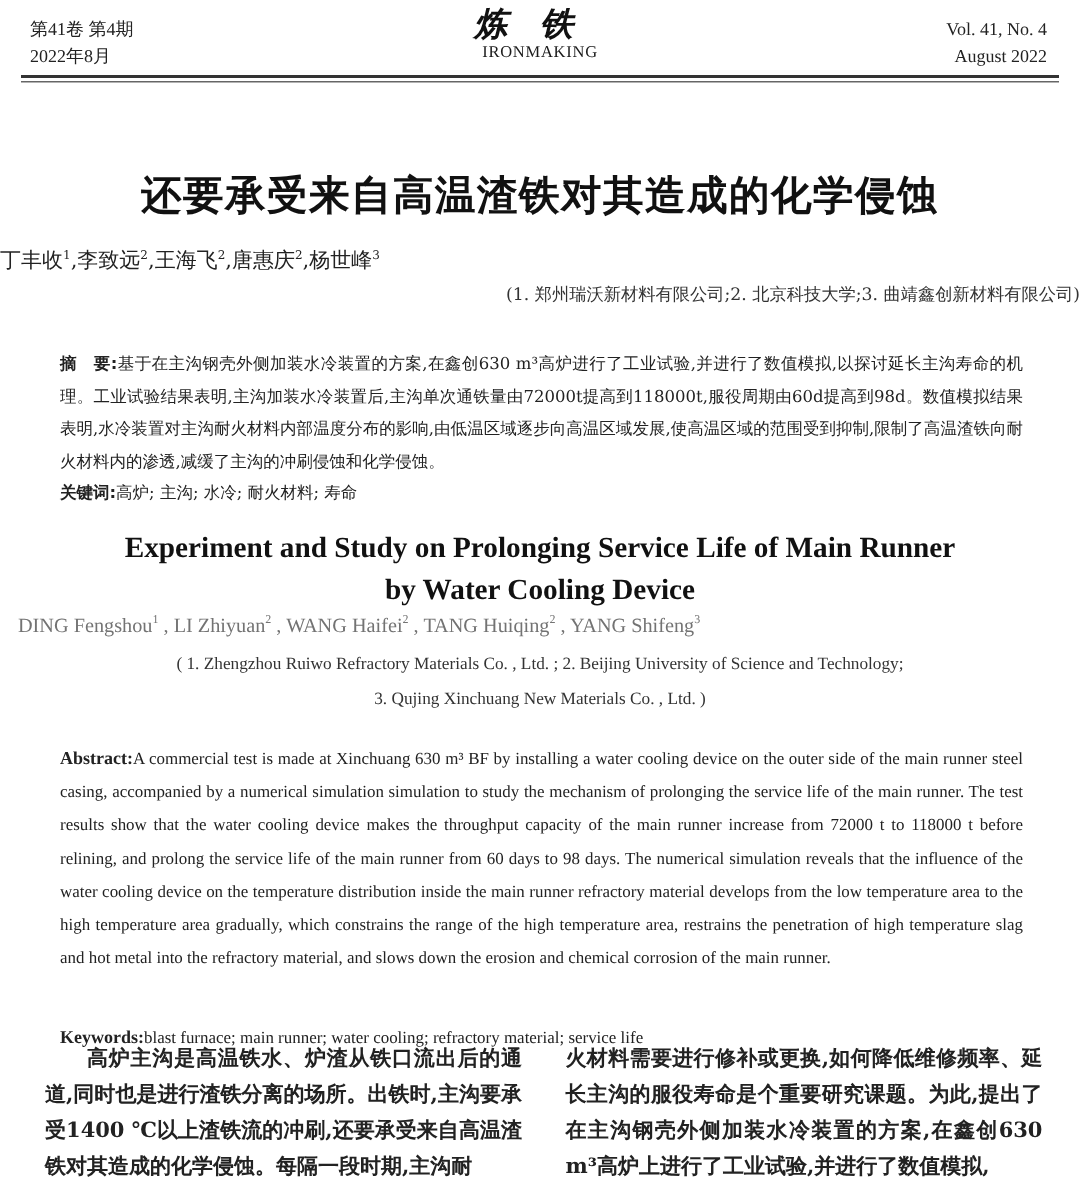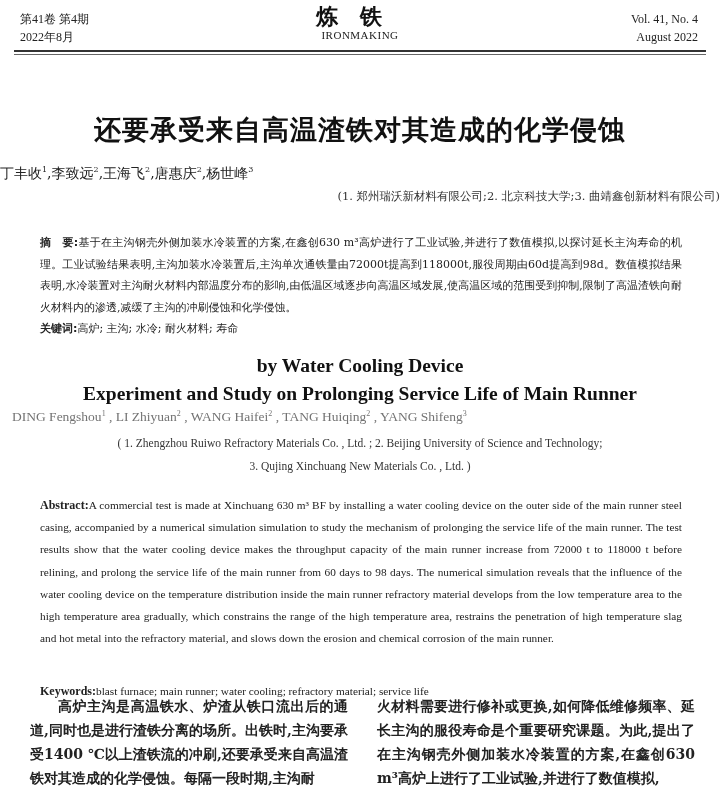--- a/index.html
+++ b/index.html
@@ -11,21 +11,21 @@
   }
   .hdr-left, .hdr-right {
     position: absolute; top: 10px; font-size: 12px; line-height: 18px;
     font-family: "Liberation Serif", "DejaVu Serif", serif; color: #222;
   }
   .hdr-left { left: 20px; }
   .hdr-right { right: 22px; text-align: right; }
   .hdr-logo { position: absolute; left: 0; right: 0; top: 4px; text-align: center; }
   .logo-cn {
     font-size: 22px; font-weight: bold; letter-spacing: 22px; line-height: 24px;
-    color: #111; 
+    font-style: italic; color: #111; 
   }
   .logo-en { font-size: 11px; letter-spacing: 0.5px; line-height: 14px; font-family: "Liberation Serif", serif; }
   .rule-thick { position: absolute; left: 14px; right: 14px; top: 50px; height: 2px; background: #333; }
   .rule-thin { position: absolute; left: 14px; right: 14px; top: 54px; height: 1px; background: #666; }
 
   .title-cn {
     position: absolute; top: 112px; left: 0; right: 0; text-align: center;
     font-size: 27px; font-weight: bold; letter-spacing: 1px; color: #111;
   }
   .authors-cn {
@@ -101,22 +101,22 @@
   <span>丁丰收</span><sup>1</sup>,<span>李致远</span><sup>2</sup>,<span>王海飞</span><sup>2</sup>,<span>唐惠庆</span><sup>2</sup>,<span>杨世峰</span><sup>3</sup>
 </div>
 <div class="affil-cn">(1. 郑州瑞沃新材料有限公司;2. 北京科技大学;3. 曲靖鑫创新材料有限公司)</div>
 
 <div class="abs-cn">
   <p><span class="abs-label">摘　要:</span><span>基于在主沟钢壳外侧加装水冷装置的方案,在鑫创630 m³高炉进行了工业试验,并进行了数值模拟,以探讨延长主沟寿命的机理。工业试验结果表明,主沟加装水冷装置后,主沟单次通铁量由72000t提高到118000t,服役周期由60d提高到98d。数值模拟结果表明,水冷装置对主沟耐火材料内部温度分布的影响,由低温区域逐步向高温区域发展,使高温区域的范围受到抑制,限制了高温渣铁向耐火材料内的渗透,减缓了主沟的冲刷侵蚀和化学侵蚀。</span></p>
   <p><span class="abs-label">关键词:</span><span>高炉; 主沟; 水冷; 耐火材料; 寿命</span></p>
 </div>
 
 <div class="title-en">
+  <div>Experiment and Study on Prolonging Service Life of Main Runner</div>
   <div>by Water Cooling Device</div>
-  <div>Experiment and Study on Prolonging Service Life of Main Runner</div>
 </div>
 
 <div class="authors-en">
   <span>DING Fengshou</span><sup>1</sup> , <span>LI Zhiyuan</span><sup>2</sup> , <span>WANG Haifei</span><sup>2</sup> , <span>TANG Huiqing</span><sup>2</sup> , <span>YANG Shifeng</span><sup>3</sup>
 </div>
 <div class="affil-en">
   <div>( 1. Zhengzhou Ruiwo Refractory Materials Co. , Ltd. ; 2. Beijing University of Science and Technology;</div>
   <div>3. Qujing Xinchuang New Materials Co. , Ltd. )</div>
 </div>
 

